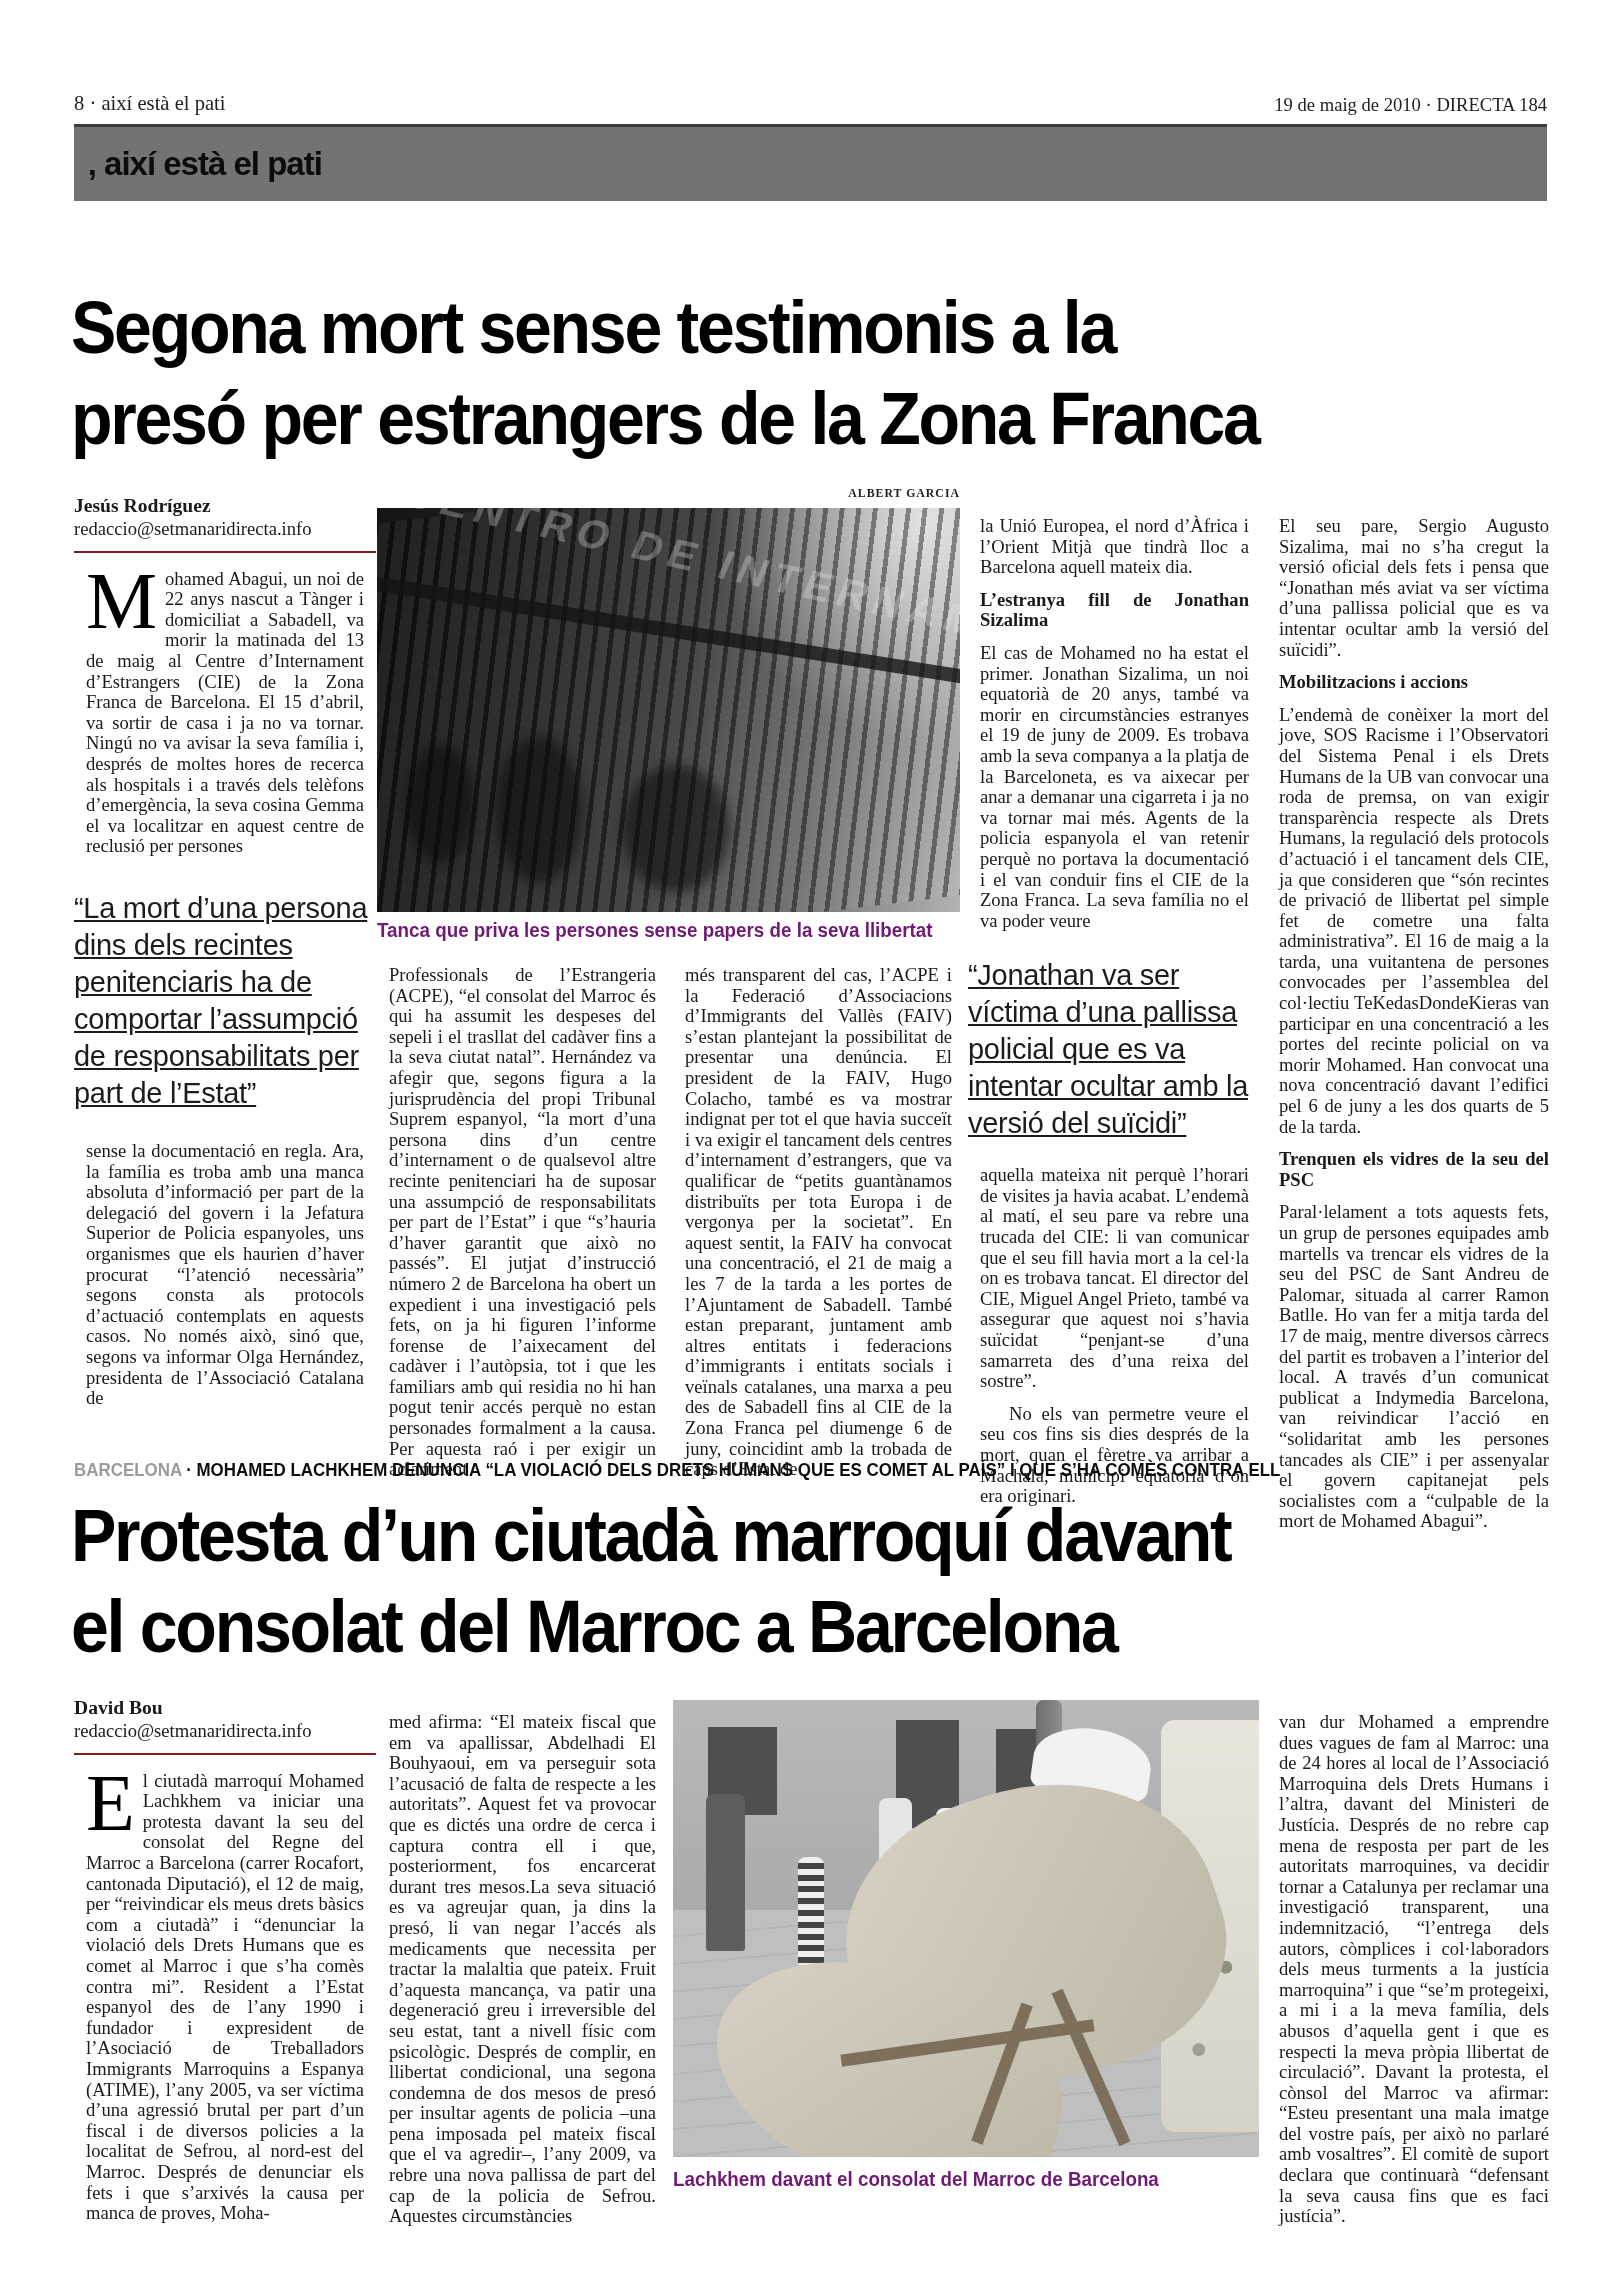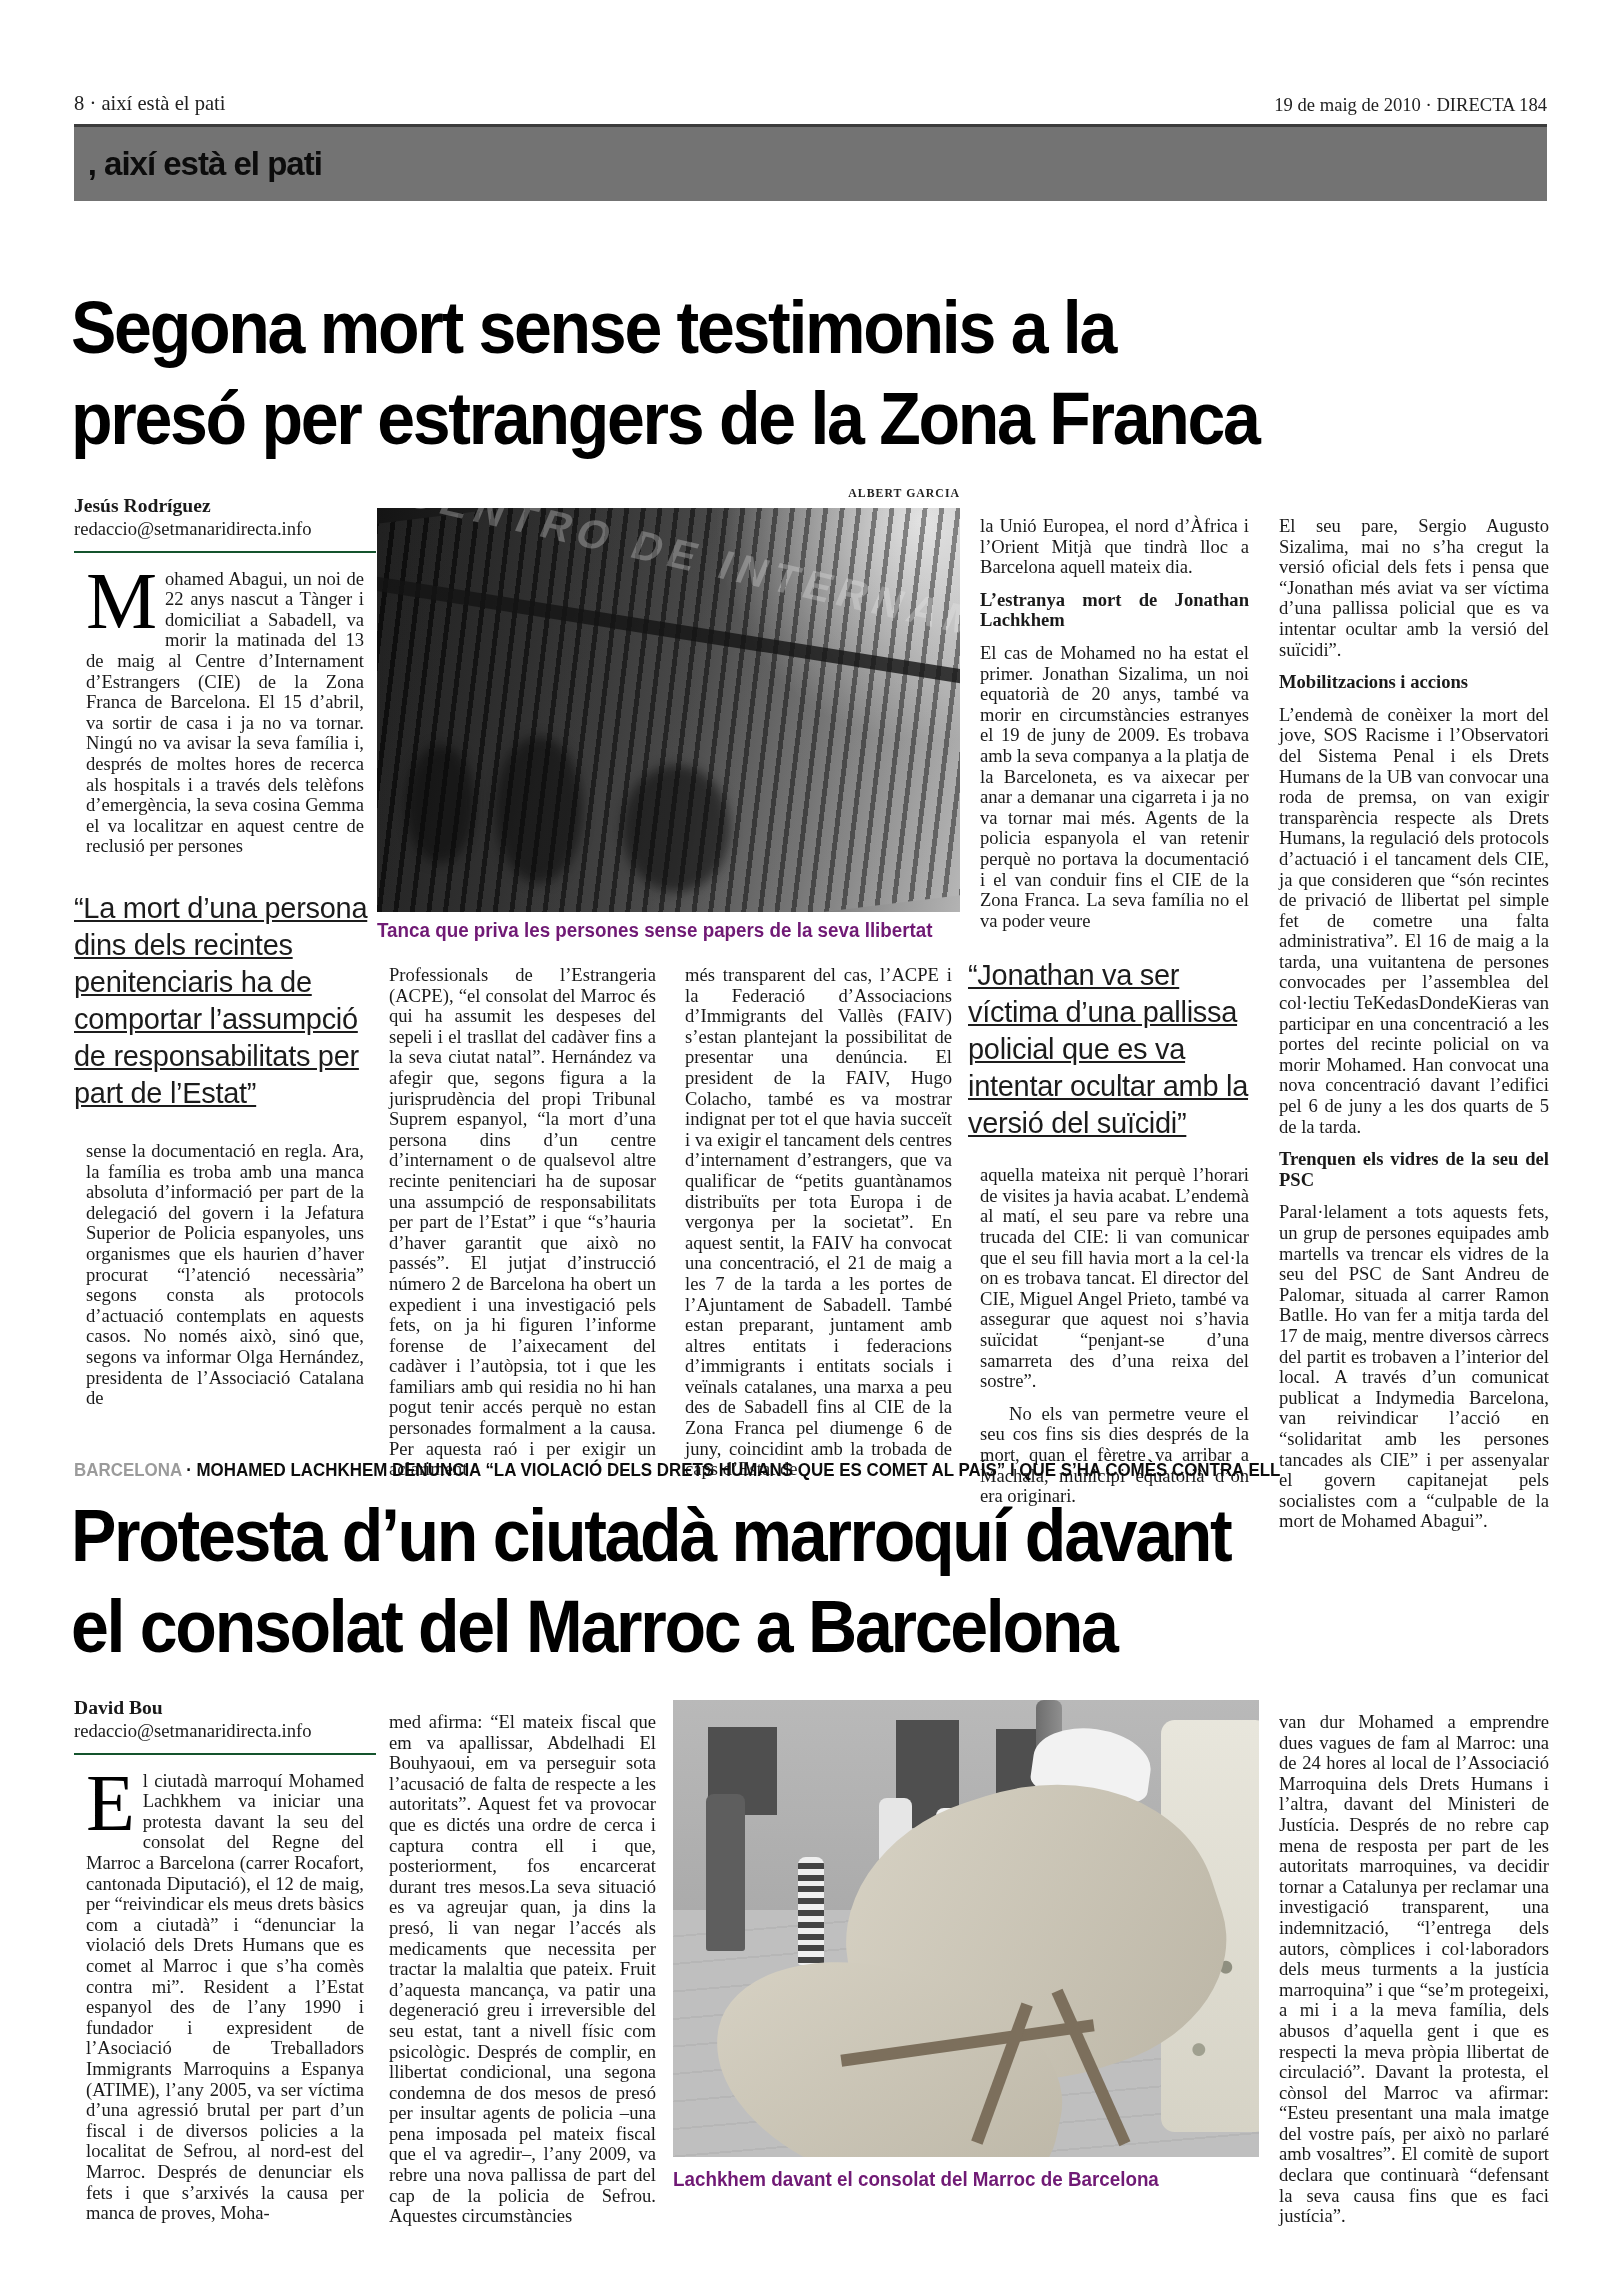--- a/index.html
+++ b/index.html
@@ -35,21 +35,21 @@
 
   
   .col { text-align:justify; font-size:18.6px; line-height:20.6px; color:#1a1a1a; }
   .col p { margin:12px; }
   .subhead { font-weight:700; margin-top:20.6px; }
   .indented { text-indent:29px; }
   .dropcap {
     float:left; font-size:80px; line-height:61px;
     padding:2px 7.8px 0 0; font-family:"Liberation Serif", serif; color:#000;
   }
-  .byline { text-align:left; border-bottom:2px solid #14532d; padding-bottom:11.8px; margin-bottom:15.7px; }
+  .byline { text-align:left; border-bottom:2px solid #7f1d1d; padding-bottom:11.8px; margin-bottom:15.7px; }
   .byline .name { font-weight:700; font-size:19.6px; display:block; }
   .byline .mail { font-size:18.6px; display:block; margin-top:2px; }
 
   .pullquote {
     font-family:"Liberation Sans", sans-serif;
     font-size:29px; line-height:37px; letter-spacing:-0.3px;
     color:#1c1c1c; text-align:left; font-weight:400;text-decoration:underline;
   }
   .pq-flow { margin:25.5px 0 23.5px 0; }
 
@@ -176,21 +176,21 @@
   <div class="abs col" style="left:377px; top:953px; width:291px;">
     <p>Professionals de l’Estrangeria (ACPE), “el consolat del Marroc és qui ha assumit les despeses del sepeli i el trasllat del cadàver fins a la seva ciutat natal”. Hernández va afegir que, segons figura a la jurisprudència del propi Tribunal Suprem espanyol, “la mort d’una persona dins d’un centre d’internament o de qualsevol altre recinte penitenciari ha de suposar una assumpció de responsabilitats per part de l’Estat” i que “s’hauria d’haver garantit que això no passés”. El jutjat d’instrucció número 2 de Barcelona ha obert un expedient i una investigació pels fets, on ja hi figuren l’informe forense de l’aixecament del cadàver i l’autòpsia, tot i que les familiars amb qui residia no hi han pogut tenir accés perquè no estan personades formalment a la causa. Per aquesta raó i per exigir un aclariment</p>
   </div>
 
   <div class="abs col" style="left:673px; top:953px; width:291px;">
     <p>més transparent del cas, l’ACPE i la Federació d’Associacions d’Immigrants del Vallès (FAIV) s’estan plantejant la possibilitat de presentar una denúncia. El president de la FAIV, Hugo Colacho, també es va mostrar indignat per tot el que havia succeït i va exigir el tancament dels centres d’internament d’estrangers, que va qualificar de “petits guantànamos distribuïts per tota Europa i de vergonya per la societat”. En aquest sentit, la FAIV ha convocat una concentració, el 21 de maig a les 7 de la tarda a les portes de l’Ajuntament de Sabadell. També estan preparant, juntament amb altres entitats i federacions d’immigrants i entitats socials i veïnals catalanes, una marxa a peu des de Sabadell fins al CIE de la Zona Franca pel diumenge 6 de juny, coincidint amb la trobada de caps d’Estat de</p>
   </div>
 
   <div class="abs col" style="left:968px; top:504px; width:293px;">
     <p>la Unió Europea, el nord d’Àfrica i l’Orient Mitjà que tindrà lloc a Barcelona aquell mateix dia.</p>
-    <p class="subhead">L’estranya mort de Jonathan Lachkhem</p>
+    <p class="subhead">L’estranya fill de Jonathan Sizalima</p>
     <p>El cas de Mohamed no ha estat el primer. Jonathan Sizalima, un noi equatorià de 20 anys, també va morir en circumstàncies estranyes el 19 de juny de 2009. Es trobava amb la seva companya a la platja de la Barceloneta, es va aixecar per anar a demanar una cigarreta i ja no va tornar mai més. Agents de la policia espanyola el van retenir perquè no portava la documentació i el van conduir fins el CIE de la Zona Franca. La seva família no el va poder veure</p>
     <div class="pullquote pq-flow">“Jonathan va ser víctima d’una pallissa policial que es va intentar ocultar amb la versió del suïcidi”</div>
     <p>aquella mateixa nit perquè l’horari de visites ja havia acabat. L’endemà al matí, el seu pare va rebre una trucada del CIE: li van comunicar que el seu fill havia mort a la cel·la on es trobava tancat. El director del CIE, Miguel Angel Prieto, també va assegurar que aquest noi s’havia suïcidat “penjant-se d’una samarreta des d’una reixa del sostre”.</p>
     <p class="indented">No els van permetre veure el seu cos fins sis dies després de la mort, quan el fèretre va arribar a Machala, municipi equatorià d’on era originari.</p>
   </div>
 
   <div class="abs col" style="left:1267px; top:504px; width:294px;">
     <p>El seu pare, Sergio Augusto Sizalima, mai no s’ha cregut la versió oficial dels fets i pensa que “Jonathan més aviat va ser víctima d’una pallissa policial que es va intentar ocultar amb la versió del suïcidi”.</p>
     <p class="subhead">Mobilitzacions i accions</p>
     <p>L’endemà de conèixer la mort del jove, SOS Racisme i l’Observatori del Sistema Penal i els Drets Humans de la UB van convocar una roda de premsa, on van exigir transparència respecte als Drets Humans, la regulació dels protocols d’actuació i el tancament dels CIE, ja que consideren que “són recintes de privació de llibertat pel simple fet de cometre una falta administrativa”. El 16 de maig a la tarda, una vuitantena de persones convocades per l’assemblea del col·lectiu TeKedasDondeKieras van participar en una concentració a les portes del recinte policial on va morir Mohamed. Han convocat una nova concentració davant l’edifici pel 6 de juny a les dos quarts de 5 de la tarda.</p>

